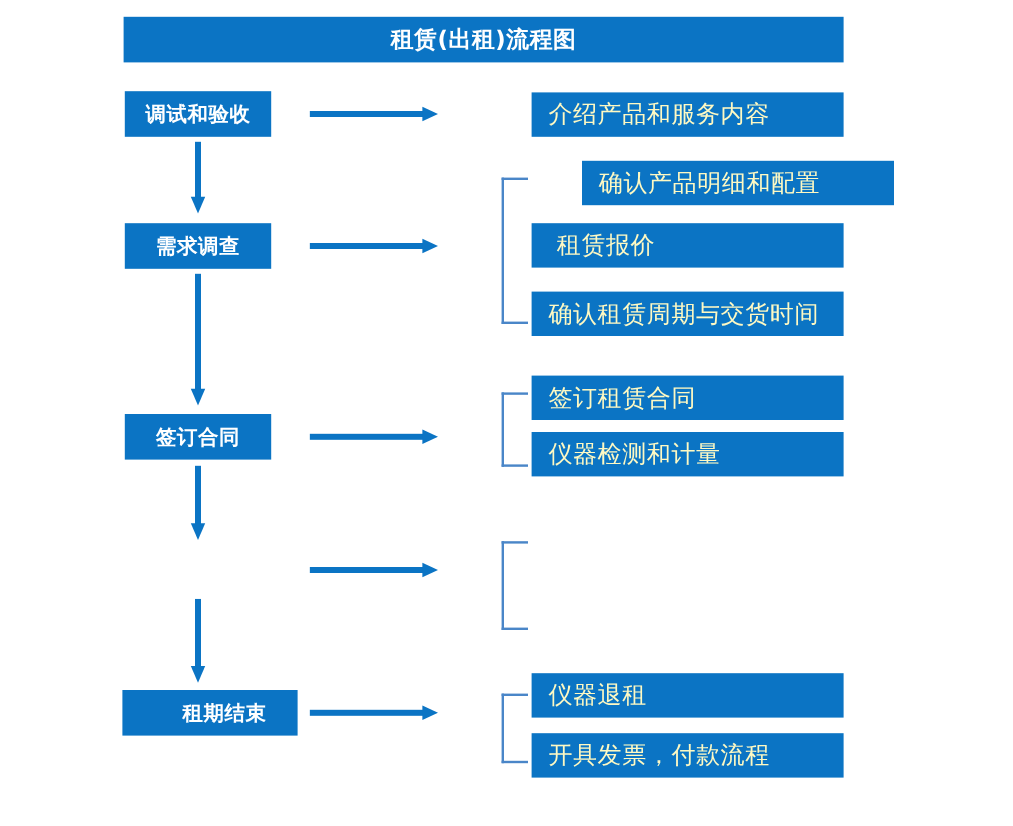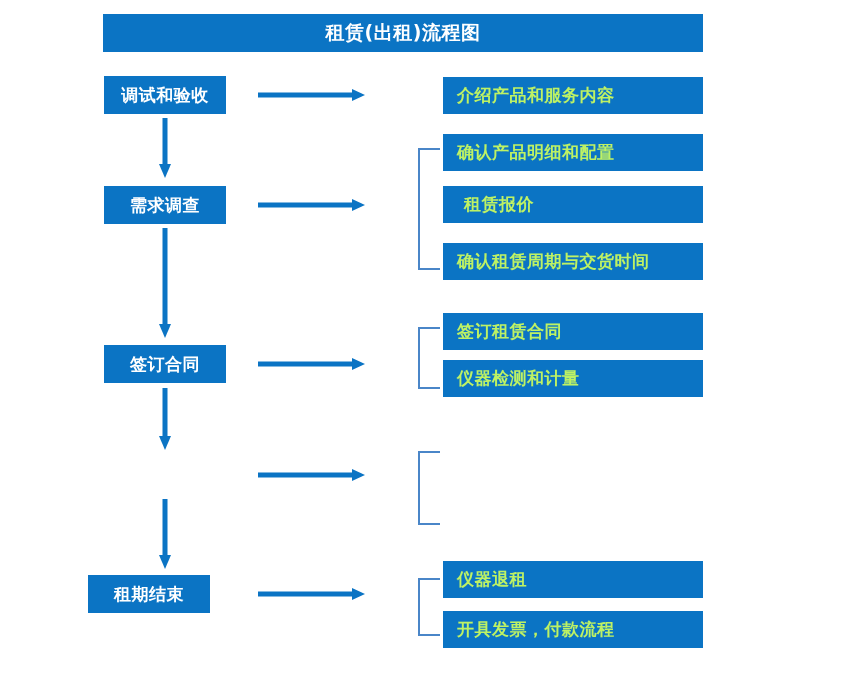--- a/index.html
+++ b/index.html
@@ -51,28 +51,28 @@
     letter-spacing: 0.5px;
   }
 
   
   .detail-box {
     position: absolute;
     left: 443px;
     width: 260px;
     height: 37px;
     background: #0B74C4;
-    color: #bef264;
+    color: #fef9c3;
     display: flex;
     align-items: center;
     justify-content: flex-start;
     padding-left: 14px;
     box-sizing: border-box;
-    font-size: 17px;
-    font-weight: bold;
+    font-size: 20px;
+    font-weight: normal;
     letter-spacing: 0.5px;
   }
 
   
   .arrow-right {
     position: absolute;
     width: 108px;
     height: 16px;
   }
   .arrow-down {
@@ -95,21 +95,21 @@
 </head>
 <body>
 
 <div id="flowchart-canvas">
 
   <div class="title-bar">租赁(出租)流程图</div>
 
   <div class="stage-box" style="left:104px; top:76px;">调试和验收</div>
   <div class="stage-box" style="left:104px; top:186px;">需求调查</div>
   <div class="stage-box" style="left:104px; top:345px;">签订合同</div>
-  <div class="stage-box" style="left:88px; top:575px;">租期结束</div>
+  <div class="stage-box" style="left:102px; top:575px;padding-left:24px;">租期结束</div>
 
   <svg class="arrow-down" style="left:157px; top:118px; height:62px;" viewBox="0 0 16 62">
     <rect x="5.5" y="0" width="5" height="48" fill="#0B74C4"></rect>
     <polygon points="2,46 14,46 8,60" fill="#0B74C4"></polygon>
   </svg>
 
   <svg class="arrow-down" style="left:157px; top:228px; height:112px;" viewBox="0 0 16 112">
     <rect x="5.5" y="0" width="5" height="98" fill="#0B74C4"></rect>
     <polygon points="2,96 14,96 8,110" fill="#0B74C4"></polygon>
   </svg>
@@ -148,21 +148,21 @@
     <rect x="0" y="5.5" width="96" height="5" fill="#0B74C4"></rect>
     <polygon points="94,2 94,14 107,8" fill="#0B74C4"></polygon>
   </svg>
 
   <div class="group-bracket" style="top:148px; height:122px;"></div>
   <div class="group-bracket" style="top:327px; height:62px;"></div>
   <div class="group-bracket" style="top:451px; height:74px;"></div>
   <div class="group-bracket" style="top:578px; height:58px;"></div>
 
   <div class="detail-box" style="top:77px;">介绍产品和服务内容</div>
-  <div class="detail-box" style="top:134px;">确认产品明细和配置</div>
+  <div class="detail-box" style="top:134px;margin-left:42px;">确认产品明细和配置</div>
   <div class="detail-box" style="top:186px;padding-left:21px;">租赁报价</div>
   <div class="detail-box" style="top:243px;">确认租赁周期与交货时间</div>
 
   <div class="detail-box" style="top:313px;">签订租赁合同</div>
   <div class="detail-box" style="top:360px;">仪器检测和计量</div>
 
 
   <div class="detail-box" style="top:561px;">仪器退租</div>
   <div class="detail-box" style="top:611px;">开具发票，付款流程</div>
 

